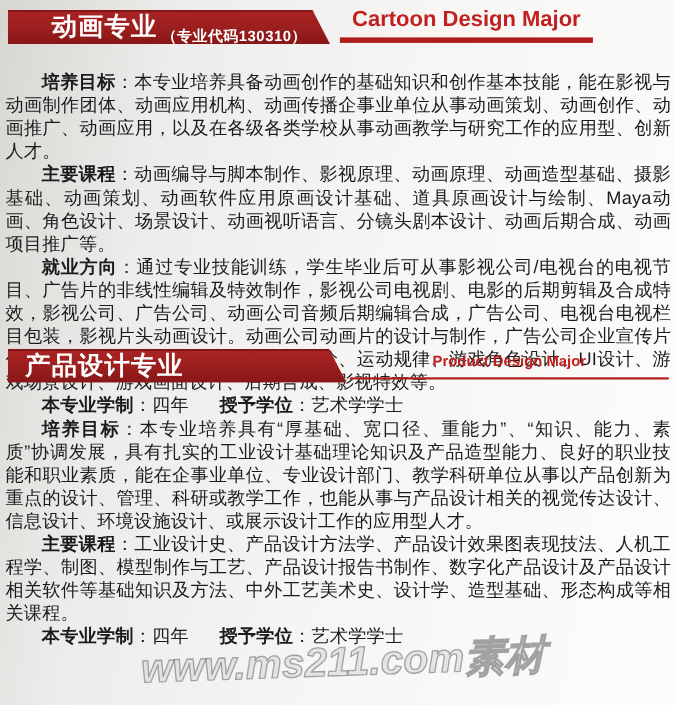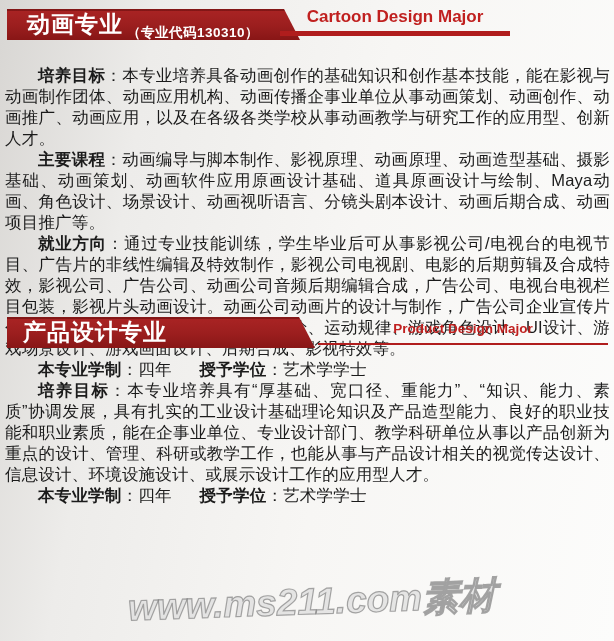--- a/index.html
+++ b/index.html
@@ -30,33 +30,33 @@
     font-weight: bold;
     letter-spacing: 1px;
   }
   .banner .banner-code {
     font-size: 13.5px;
     font-weight: bold;
     margin-left: 4px;
     margin-top: 16px;
     letter-spacing: 0.5px;
   }
-  #banner-animation { top: 9px; width: 293px; padding-left: 20px; padding-right: 24px; }
+  #banner-animation { top: 9px; width: 293px; padding-left: 40px; padding-right: 24px; }
   #banner-product   { top: 317px; width: 308px; padding-left: 16px; padding-right: 24px; }
 
   
   .english-title {
     position: absolute;
     text-align: center;
     color: #c0201f;
     font-weight: bold;
   }
   #english-animation {
-    left: 280px; top: 7px; width: 230px;
-    font-size: 17px;
+    left: 309px; top: 7px; width: 230px;
+    font-size: 20px;
     padding-bottom: 4px;
     border-bottom: 5px solid #b01d1d;
   }
   #english-product {
     left: 318px; top: 321px; width: 290px;
     font-size: 13.5px;
     padding-bottom: 7px;
     border-bottom: 2.5px solid #b01d1d;
   }
 
@@ -112,18 +112,19 @@
   </p>
 </div>
 
 <div class="banner" id="banner-product">
   <span class="banner-title">产品设计专业</span>
 </div>
 <div class="english-title" id="english-product">Product Design Major</div>
 
 <div class="content" id="content-product">
   <p class="para"><span class="label">培养目标</span><span>：本专业培养具有“厚基础、宽口径、重能力”、“知识、能力、素质”协调发展，具有扎实的工业设计基础理论知识及产品造型能力、良好的职业技能和职业素质，能在企事业单位、专业设计部门、教学科研单位从事以产品创新为重点的设计、管理、科研或教学工作，也能从事与产品设计相关的视觉传达设计、信息设计、环境设施设计、或展示设计工作的应用型人才。</span></p>
+  <p class="para"><span class="label">主要课程</span><span>：工业设计史、产品设计方法学、产品设计效果图表现技法、人机工程学、制图、模型制作与工艺、产品设计报告书制作、数字化产品设计及产品设计相关软件等基础知识及方法、中外工艺美术史、设计学、造型基础、形态构成等相关课程。</span></p>
   <p class="degree-line">
     <span class="label">本专业学制</span><span>：四年</span><span class="gap"></span><span class="label">授予学位</span><span>：艺术学学士</span>
   </p>
 </div>
 
 <div class="watermark">www.ms211.com素材</div>
 
 </body></html>

